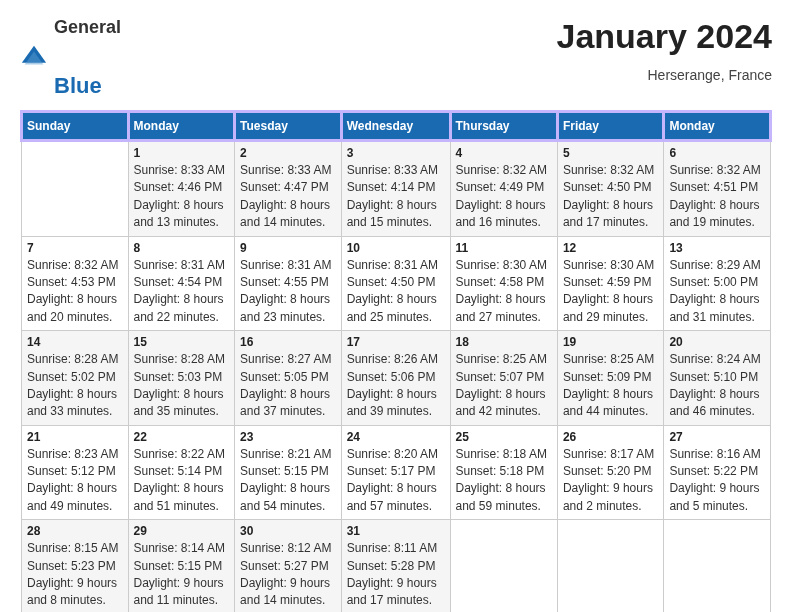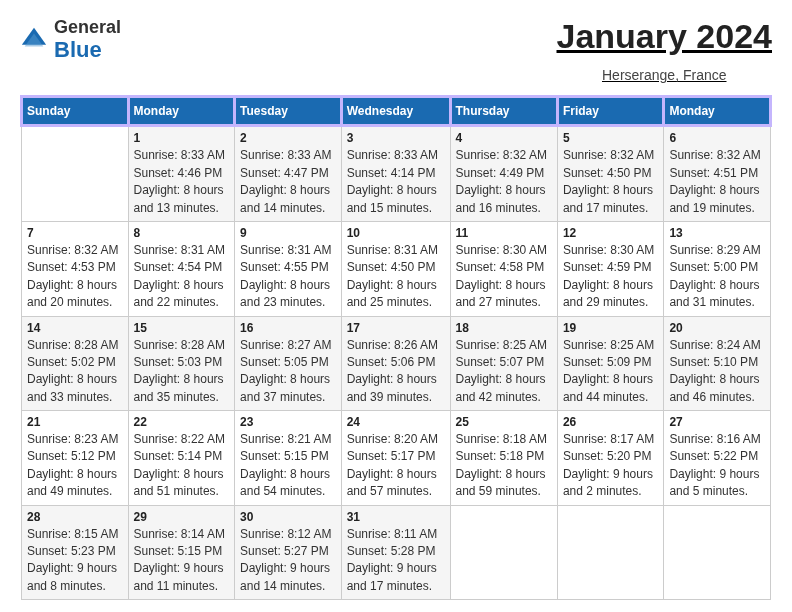--- a/index.html
+++ b/index.html
@@ -24,38 +24,38 @@
     }
     .logo {
       display: flex;
       align-items: center;
       gap: 6px;
     }
     .logo-text {
       display: flex;
       flex-direction: column;
       line-height: 1.1;
+      gap: 36px;
     }
     .logo-general {
       font-size: 18px;
       font-weight: bold;
       color: #333;
     }
     .logo-blue {
       font-size: 22px;
       font-weight: bold;
       color: #1a6ab1;
     }
     .logo-icon {
       width: 28px;
       height: 28px;
     }
     .title-block {
-      text-align: center;
-      text-decoration: underline;
+      text-align: right;
     }
     .month-title {
       font-size: 34px;
       font-weight: bold;
       color: #222;
       line-height: 1.1;
     }
     .subtitle {
       font-size: 14px;
       color: #444;

